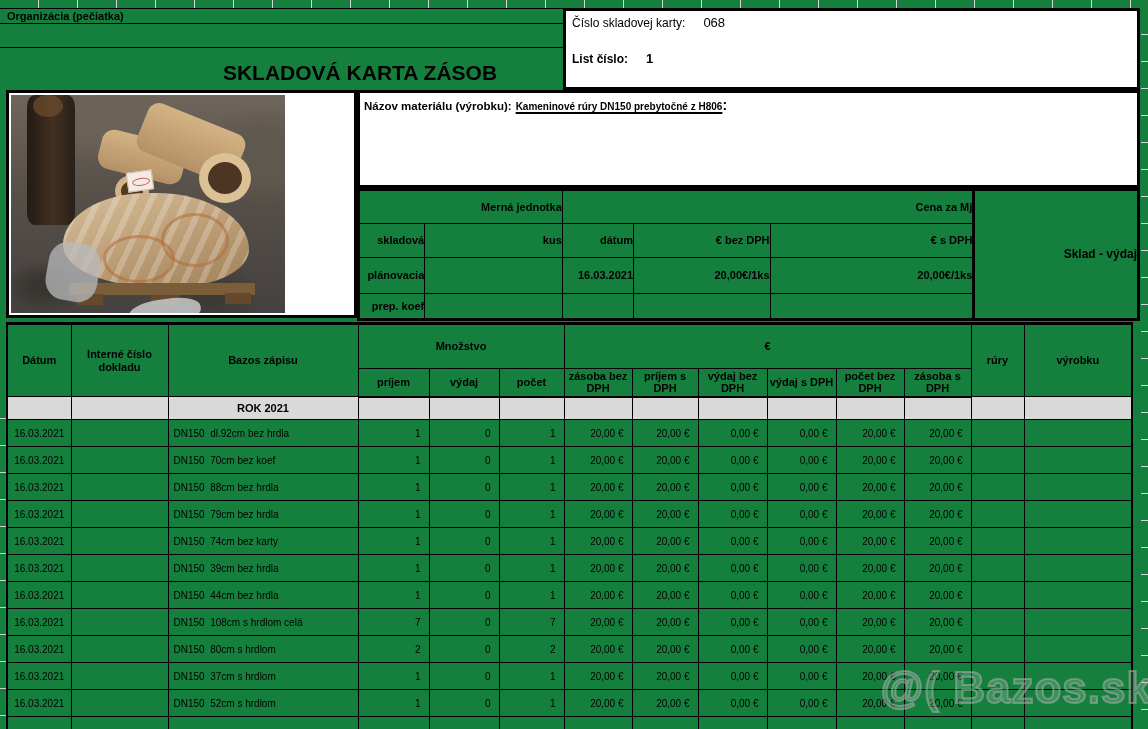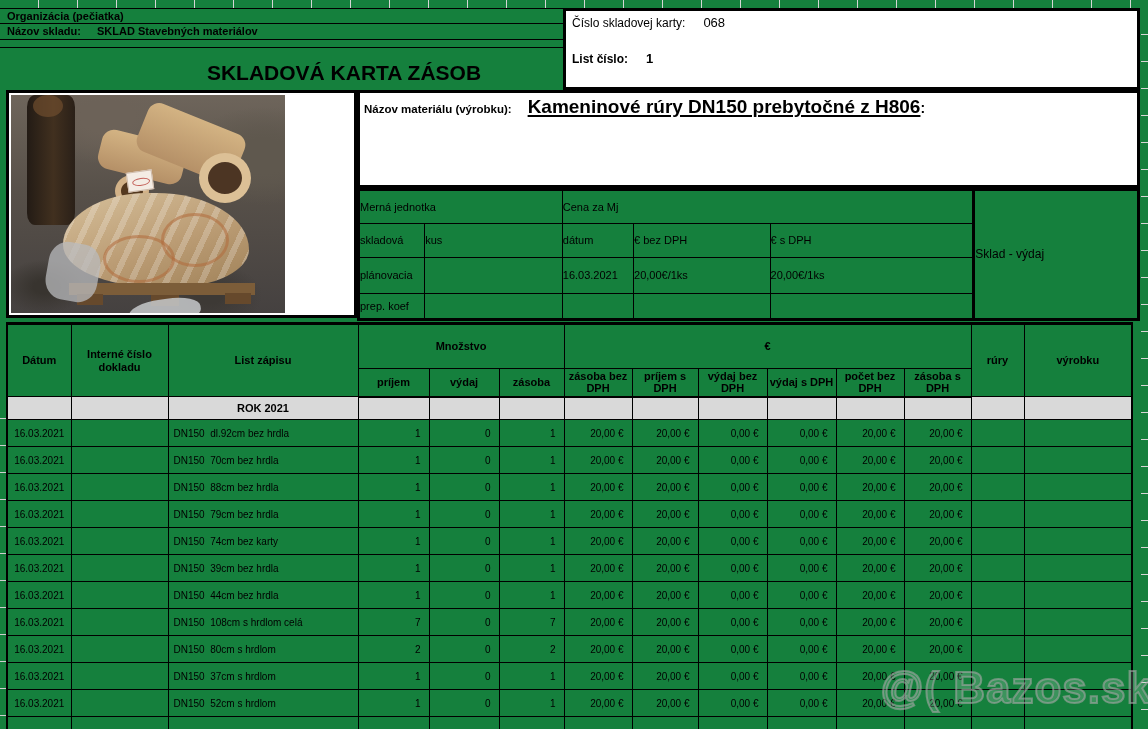--- a/index.html
+++ b/index.html
@@ -14,21 +14,21 @@
     background:repeating-linear-gradient(180deg,#cfcfcf 0 1px,transparent 1px 27px);}
   
   .org-row{position:absolute;left:0;top:8px;width:563px;height:16px;box-sizing:border-box;
     border-top:1px solid #000;border-bottom:1px solid #000;font-size:11px;font-weight:bold;
     line-height:15px;padding-left:7px;}
   .name-row{position:absolute;left:0;top:24px;width:563px;height:16px;box-sizing:border-box;
     border-bottom:1px solid #000;font-size:11px;font-weight:bold;line-height:15px;padding-left:7px;}
   .name-row .val{margin-left:16px;}
   .thin-row{position:absolute;left:0;top:40px;width:563px;height:8px;box-sizing:border-box;
     border-bottom:1px solid #000;}
-  .doc-title{position:absolute;left:144px;top:58px;width:400px;height:30px;line-height:30px;
+  .doc-title{position:absolute;left:160px;top:58px;width:400px;height:30px;line-height:30px;
     font-size:21px;font-weight:bold;text-align:center;letter-spacing:0px;}
   
   .card-box{position:absolute;left:563px;top:8px;width:577px;height:82px;box-sizing:border-box;
     border:3px solid #000;background:#fff;}
   .card-box .row1{position:absolute;left:6px;top:4px;font-size:12px;font-weight:normal;}
   .card-box .row2{position:absolute;left:6px;bottom:21px;font-size:12px;font-weight:bold;}
   .card-box .num{margin-left:18px;font-size:13px;}
   
   .photo-cell{position:absolute;left:6px;top:90px;width:351px;height:228px;box-sizing:border-box;
     border:3px solid #000;background:#fff;}
@@ -68,28 +68,28 @@
   .ph-plastic2{left:36px;top:148px;width:52px;height:58px;border-radius:35%;
     background:#b9bbbe;opacity:.75;transform:rotate(10deg);}
   .ph-label{left:116px;top:76px;width:26px;height:20px;background:#f4ece4;
     transform:rotate(-8deg);border:1px solid #cdb9a8;box-sizing:border-box;}
   .ph-label::after{content:"";position:absolute;left:4px;top:6px;width:16px;height:6px;
     border:1px solid #c4615a;border-radius:50%;}
   
   .material-cell{position:absolute;left:357px;top:90px;width:783px;height:98px;box-sizing:border-box;
     border:3px solid #000;background:#fff;padding:3px 4px 0 4px;}
   .material-cell .lbl{font-size:11.5px;font-weight:bold;}
-  .material-cell .name{font-size:19px;font-weight:bold;text-decoration:underline;
-    text-decoration-thickness:2px;text-underline-offset:2px;margin-left:16px;}
+  .material-cell .name{font-size:10px;font-weight:bold;text-decoration:underline;
+    text-decoration-thickness:2px;text-underline-offset:2px;margin-left:4px;}
   .material-cell .suf{font-size:14px;font-weight:bold;}
   
   table{border-collapse:collapse;table-layout:fixed;}
   .mid-table{position:absolute;left:357px;top:188px;width:783px;border:3px solid #000;}
-  .mid-table th,.mid-table td{border:1px solid #000;font-size:11px;font-weight:normal;
-    text-align:left;vertical-align:middle;padding:0;overflow:hidden;line-height:1.1;}
+  .mid-table th,.mid-table td{border:1px solid #000;font-size:11px;font-weight:bold;
+    text-align:right;vertical-align:middle;padding:0;overflow:hidden;line-height:1.1;}
   .mid-table .sklad-col{border-left:3px solid #000;font-size:12px;}
   .main-table{position:absolute;left:6px;top:322px;width:1125px;
     border-left:2px solid #000;border-right:2px solid #000;border-top:3px solid #000;}
   .main-table th{border:1px solid #000;font-size:11px;font-weight:bold;text-align:center;
     vertical-align:middle;padding:0 1px;line-height:1.15;overflow:hidden;}
   .main-table thead tr.sub th{border-bottom:2px solid #000;}
   .main-table td{border:1px solid #000;font-size:10px;font-weight:normal;padding:0;
     vertical-align:middle;overflow:hidden;}
   .main-table tr.rok td{background:#d9d9d9;font-size:11px;font-weight:bold;text-align:center;}
   .main-table td.c{text-align:center;}
@@ -104,23 +104,20 @@
 <body>
 
 <div class="sheet">
 
   <div class="grid-top"></div>
   <div class="grid-right"></div>
   <div class="grid-left"></div>
 
   <div class="org-row">
     <span>Organizácia (pečiatka)</span>
-  </div>
-  <div class="name-row">
-    <span>Názov skladu:</span><span class="val">SKLAD Stavebných materiálov</span>
   </div>
   <div class="thin-row"></div>
   <div class="doc-title">SKLADOVÁ KARTA ZÁSOB</div>
 
   <div class="card-box">
     <div class="row1">
       <span>Číslo skladovej karty:</span><span class="num">068</span>
     </div>
     <div class="row2">
       <span>List číslo:</span><span class="num">1</span>
@@ -204,30 +201,30 @@
       <col style="width:69px">
         <col style="width:68px">
         <col style="width:67px">
       <col style="width:53px">
         <col style="width:108px">
     </colgroup>
     <thead>
       <tr style="height:45px">
         <th rowspan="2">Dátum</th>
         <th rowspan="2">Interné číslo dokladu</th>
-        <th rowspan="2">List zápisu</th>
+        <th rowspan="2">Bazos zápisu</th>
         <th colspan="3">Množstvo</th>
         <th colspan="6">€</th>
         <th rowspan="2">rúry</th>
         <th rowspan="2">výrobku</th>
       </tr>
       <tr class="sub" style="height:28px">
         <th>príjem</th>
         <th>výdaj</th>
-        <th>zásoba</th>
+        <th>počet</th>
         <th>zásoba bez DPH</th>
         <th>príjem s DPH</th>
         <th>výdaj bez DPH</th>
         <th>výdaj s DPH</th>
         <th>počet bez DPH</th>
         <th>zásoba s DPH</th>
       </tr>
     </thead>
     <tbody>
       <tr class="rok" style="height:23px">
@@ -258,21 +255,21 @@
     <td class="r">0,00 €</td>
     <td class="r">0,00 €</td>
     <td class="r">20,00 €</td>
     <td class="r">20,00 €</td>
     <td class="c"></td>
     <td class="l"></td>
   </tr>
         <tr style="height:27px">
     <td class="c">16.03.2021</td>
     <td class="c"></td>
-    <td class="l">DN150  70cm bez hrdla</td>
+    <td class="l">DN150  70cm bez koef</td>
     <td class="r">1</td>
     <td class="r">0</td>
     <td class="r">1</td>
     <td class="r">20,00 €</td>
     <td class="r">20,00 €</td>
     <td class="r">0,00 €</td>
     <td class="r">0,00 €</td>
     <td class="r">20,00 €</td>
     <td class="r">20,00 €</td>
     <td class="c"></td>

